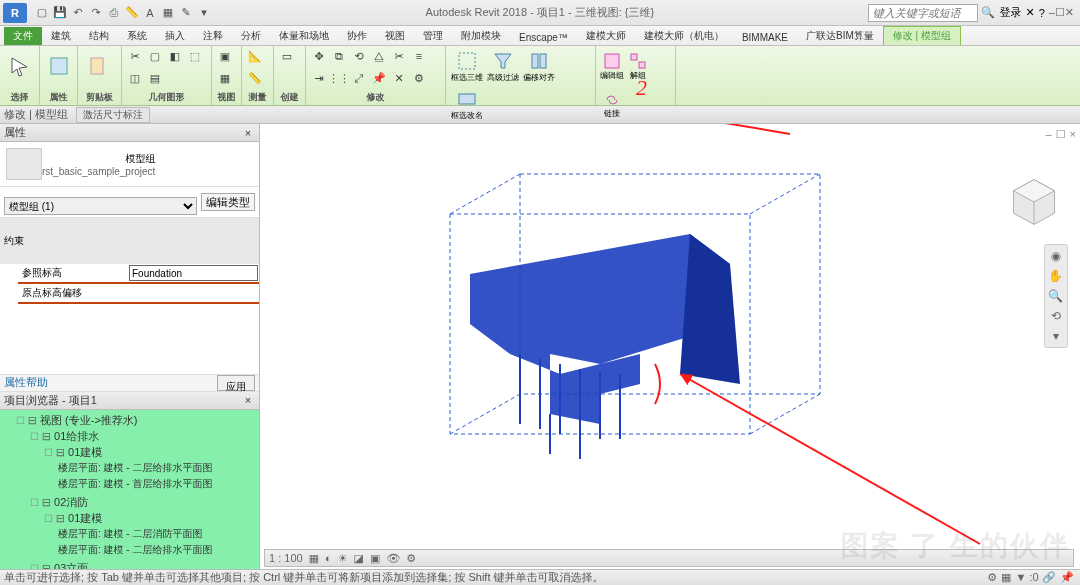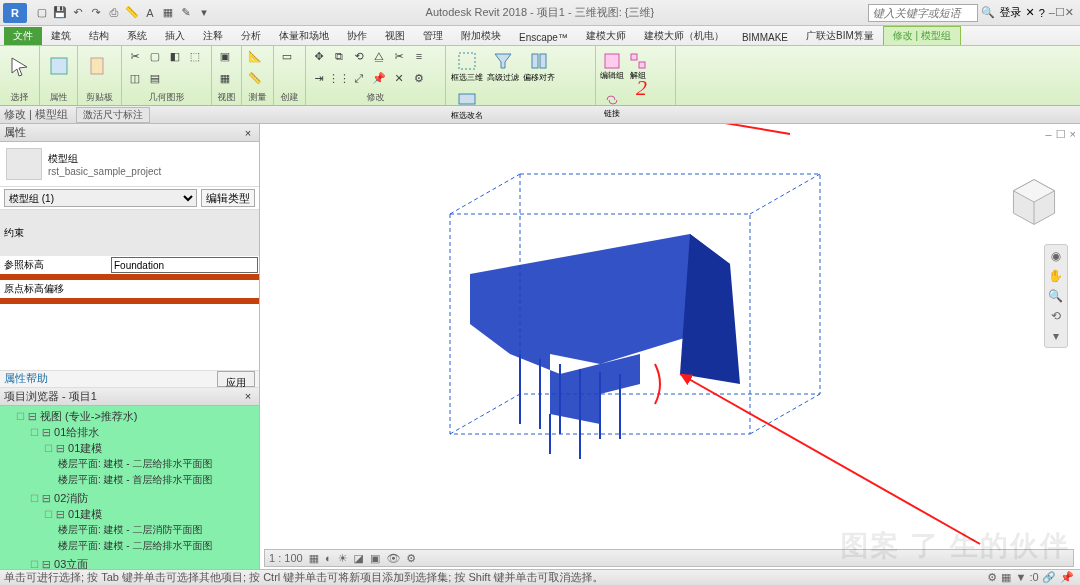--- a/index.html
+++ b/index.html
@@ -14,36 +14,36 @@
 .win-controls span { width: 20px; text-align: center; color: #666; cursor: pointer; }
 .menubar { height: 20px; background: linear-gradient(#f7f7f7,#ededed); display: flex; align-items: flex-end; padding: 0 4px; border-bottom: 1px solid #c0c0c0; }
 .menubar .tab { padding: 2px 9px; color: #333; cursor: pointer; white-space: nowrap; font-size: 10px;}
 .menubar .tab.active { background: #d6f0c2; border: 1px solid #8bc34a; border-bottom: none; }
 .menubar .tab.sub { color: #4aa03a; }
 .ribbon { height: 60px; background: linear-gradient(#eef8e5,#d9efc6); display: flex; border-bottom: 1px solid #a8c092; }
 .ribbon-panel { border-right: 1px solid #b5d29e; padding: 2px 4px 0 4px; display: flex; flex-direction: column; }
 .ribbon-panel .icons { display: flex; gap: 2px; flex: 1; align-items:flex-start; flex-wrap: wrap; }
 .ribbon-panel .big { width: 32px; height: 36px; display:flex;flex-direction:column;align-items:center;justify-content:center;cursor:pointer; }
 .ribbon-panel .small { width: 18px; height: 16px; display:flex;align-items:center;justify-content:center;cursor:pointer;color:#444; }
-.ribbon-panel .label { text-align: center; font-size: 9px; color: #555; padding: 1px 0; }
+.ribbon-panel .label { text-align: center; font-size: 9px; color: #555; padding: 1px 0; font-weight: bold; }
 .optbar { height: 18px; background: linear-gradient(#eee,#ddd); display:flex; align-items:center; padding: 0 4px; gap:8px; border-bottom:1px solid #bbb; font-size:10px; color:#555;}
 .optbar span { cursor: pointer; }
 .optbar .badge { background:#e5e5e5; border:1px solid #bbb; padding:0 6px; font-size: 10px;}
 .main { display: flex; height: 445px; }
 .leftcol { width: 260px; display: flex; flex-direction: column; border-right: 1px solid #bbb; }
 .panel-hdr { height: 18px; background: linear-gradient(#eee,#ddd); border-bottom:1px solid #bbb; display:flex;align-items:center;padding:0 4px;font-size:11px;color:#333;}
 .panel-hdr .x { margin-left: auto; cursor:pointer; width:14px;text-align:center;}
-.props-type { display:flex;align-items:center;padding:6px;gap:6px;border-bottom:1px solid #ddd;}
+.props-type { display:flex;align-items:center;padding:6px;border-bottom:1px solid #ddd;text-align:right;}
 .props-type .thumb { width:36px;height:32px;background:#e8e8e8;border:1px solid #ccc;}
 .props-filter { display:flex;align-items:center;padding:2px 4px;gap:4px;border-bottom:1px solid #ddd;}
-.props-filter select { flex:1; border:1px solid #aaa;height:18px;font-size:10px;}
+.props-filter select { flex:1; border:1px solid #aaa;height:18px;font-size:10px;margin-top:8px;}
 .props-filter button { border:1px solid #aaa;background:#f5f5f5;height:18px;font-size:10px;padding:0 4px;cursor:pointer;}
 .props-grid { flex:1; overflow:auto; background:#fff;}
 .props-grid .grp { background:#e8e8e8; padding:16px 4px; font-size:10px;}
-.props-grid .row { display:flex; border-bottom:6px solid #c2410c;}
+.props-grid .row { display:flex; border-bottom:2px solid #c2410c;margin-left:18px;}
 .props-grid .row .k { width:110px; padding:2px 4px;font-size:10px;}
 .props-grid .row .v { flex:1;padding:1px;}
 .props-grid .row .v input { width:100%; border:1px solid #666; height:16px;font-size:10px;padding:0 2px;}
 .props-help { height:18px;display:flex;align-items:center;padding:0 4px;font-size:10px;color:#1b6ea5;border-top:1px solid #ddd;border-bottom:1px solid #ddd;background:#f4f4f4;}
 .props-help button{margin-left:auto;font-size:10px;border:1px solid #aaa;background:#f0f0f0;padding:4px 8px;height:16px;cursor:pointer;}
 .browser { flex:1; overflow:auto; background:#86efac; padding:2px;}
 .browser ul { list-style:none; padding-left: 14px;}
 .browser li { padding:1px 0; font-size:10px; color:#333; cursor:pointer; white-space:nowrap;}
 .browser li::before { content:"☐ "; color:#888;}
 .browser .node > span::before { content:"⊟ "; color:#666;}

